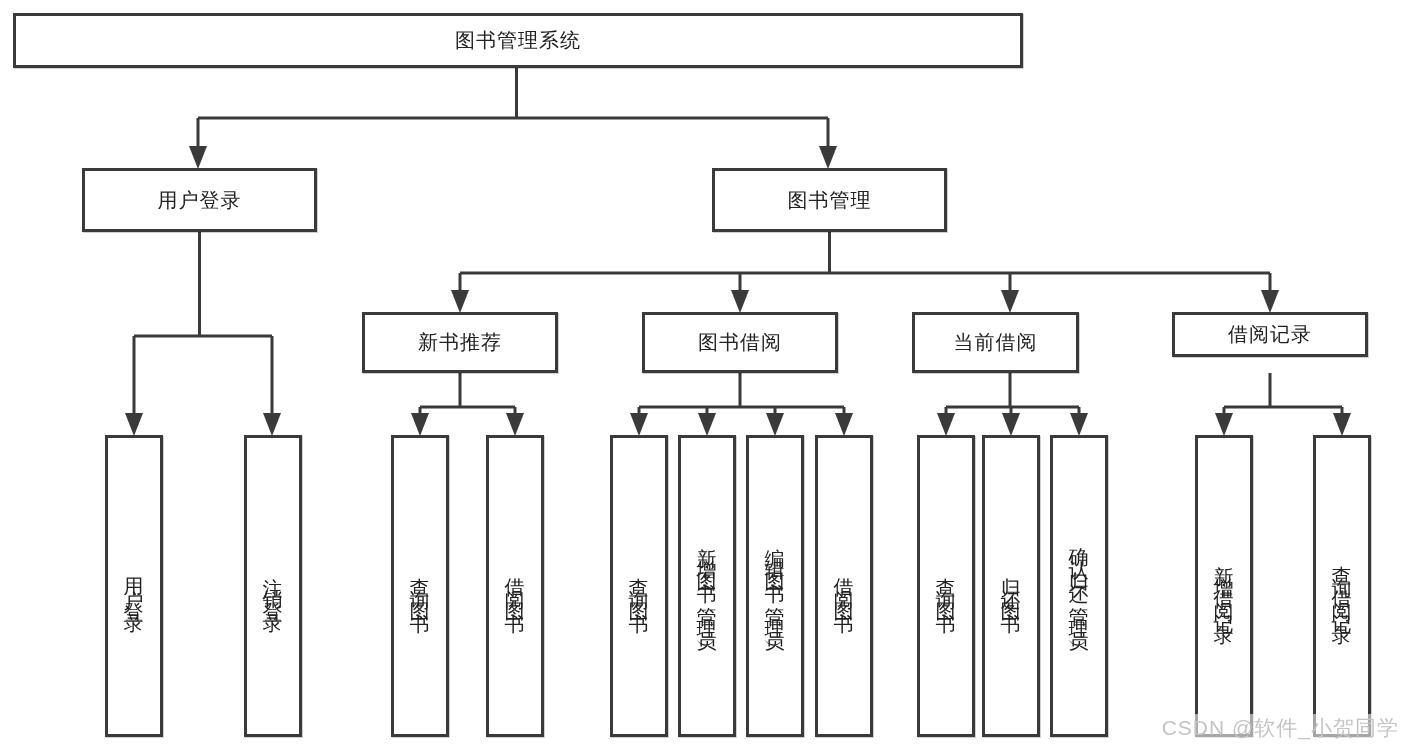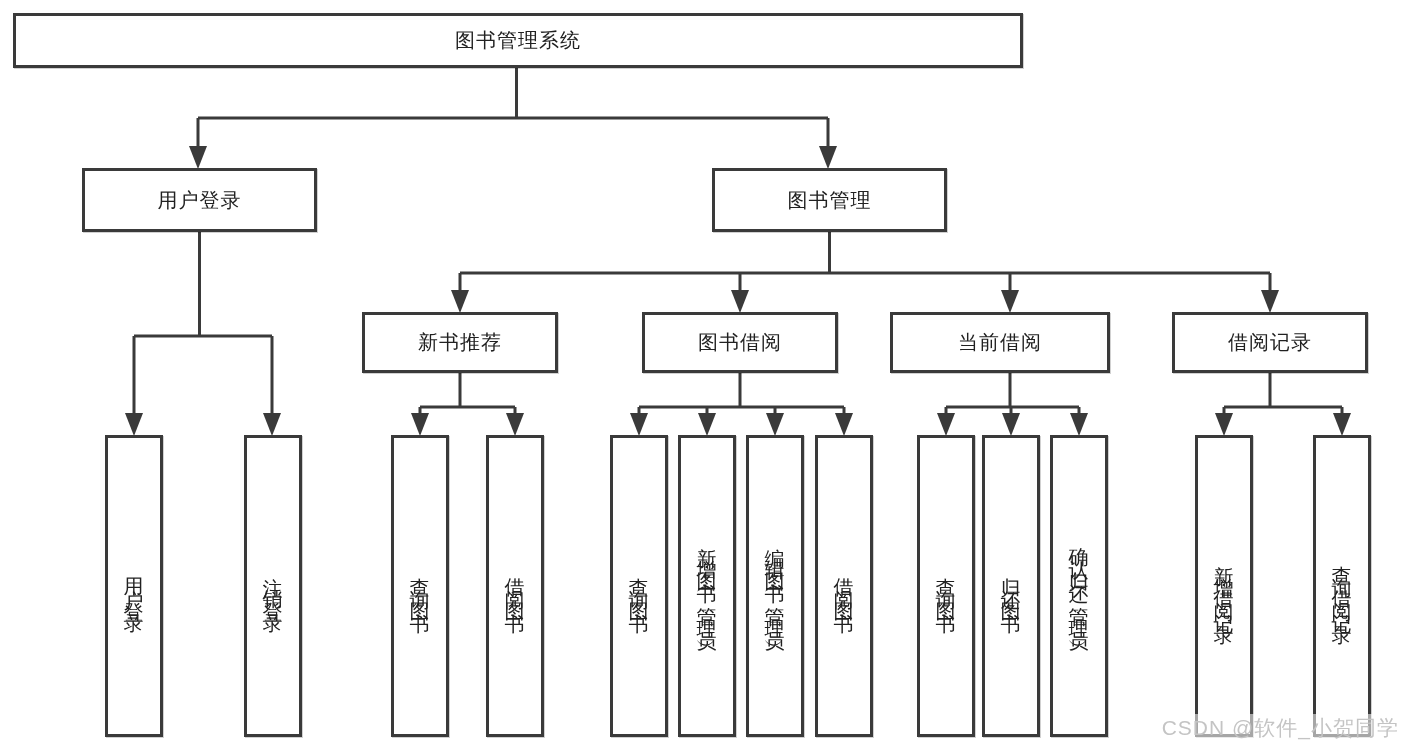--- a/index.html
+++ b/index.html
@@ -92,24 +92,24 @@
   <div class="node" style="left:712px;top:168px;width:235px;height:64px">
     <span>图书管理</span>
   </div>
 
   <div class="node" style="left:642px;top:312px;width:196px;height:61px">
     <span>图书借阅</span>
   </div>
   <div class="node" style="left:362px;top:312px;width:196px;height:61px">
     <span>新书推荐</span>
   </div>
-  <div class="node" style="left:890px;top:312px;width:220px;height:61px">
+  <div class="node" style="left:912px;top:312px;width:167px;height:61px">
     <span>当前借阅</span>
   </div>
-  <div class="node" style="left:1172px;top:312px;width:196px;height:61px">
+  <div class="node" style="left:1172px;top:312px;width:196px;height:45px">
     <span>借阅记录</span>
   </div>
 
   <div class="node vert" style="left:105px;top:435px;width:58px;height:302px">
     <span>用户登录</span>
   </div>
   <div class="node vert" style="left:244px;top:435px;width:58px;height:302px">
     <span>注销登录</span>
   </div>
 

